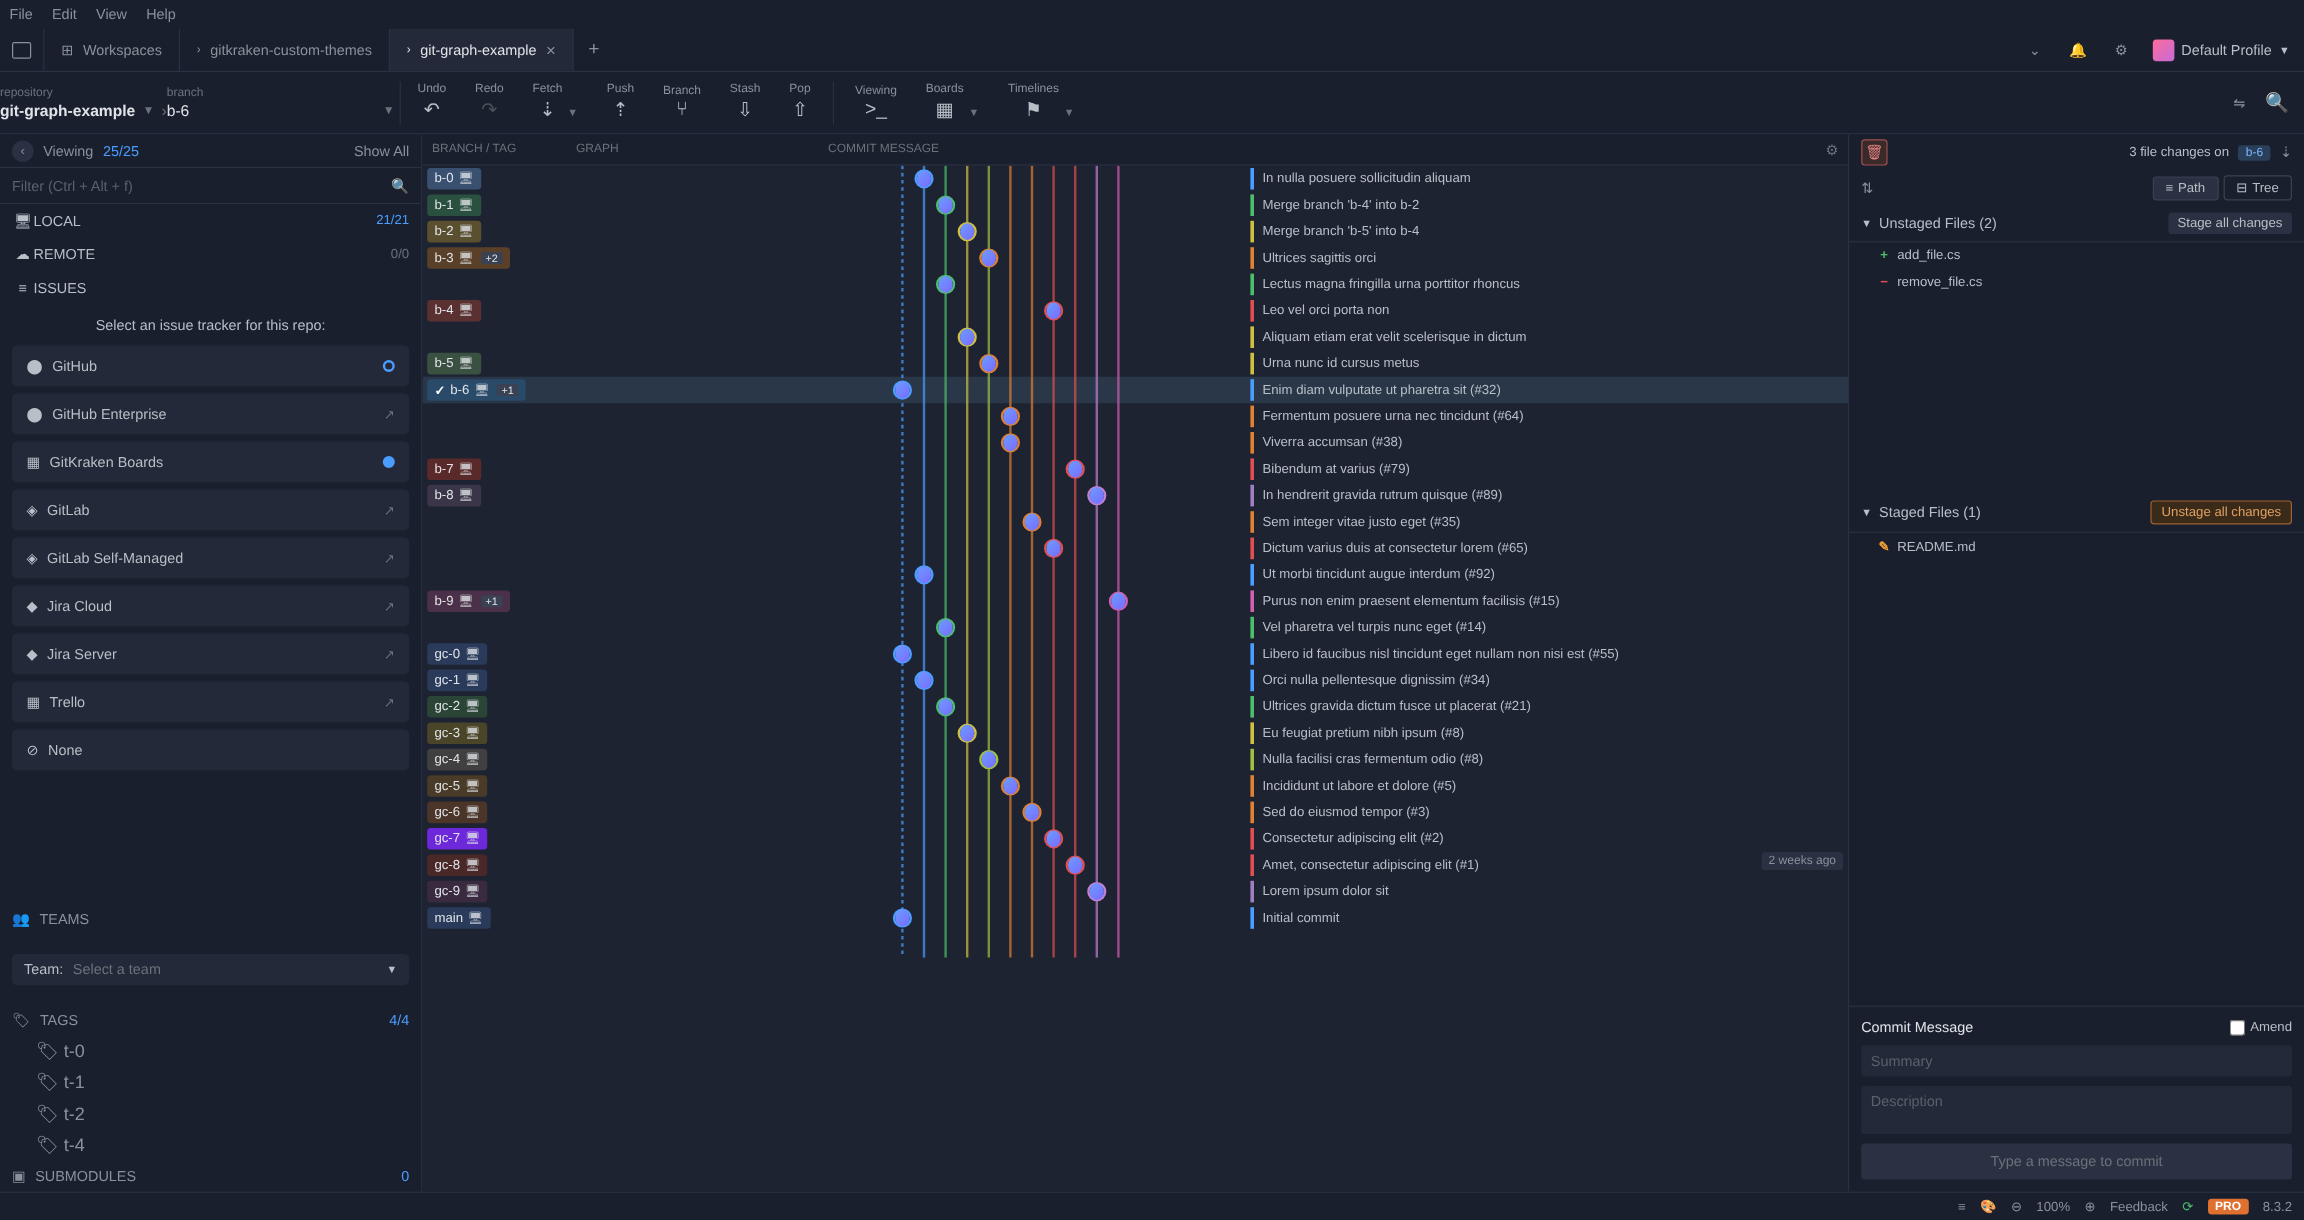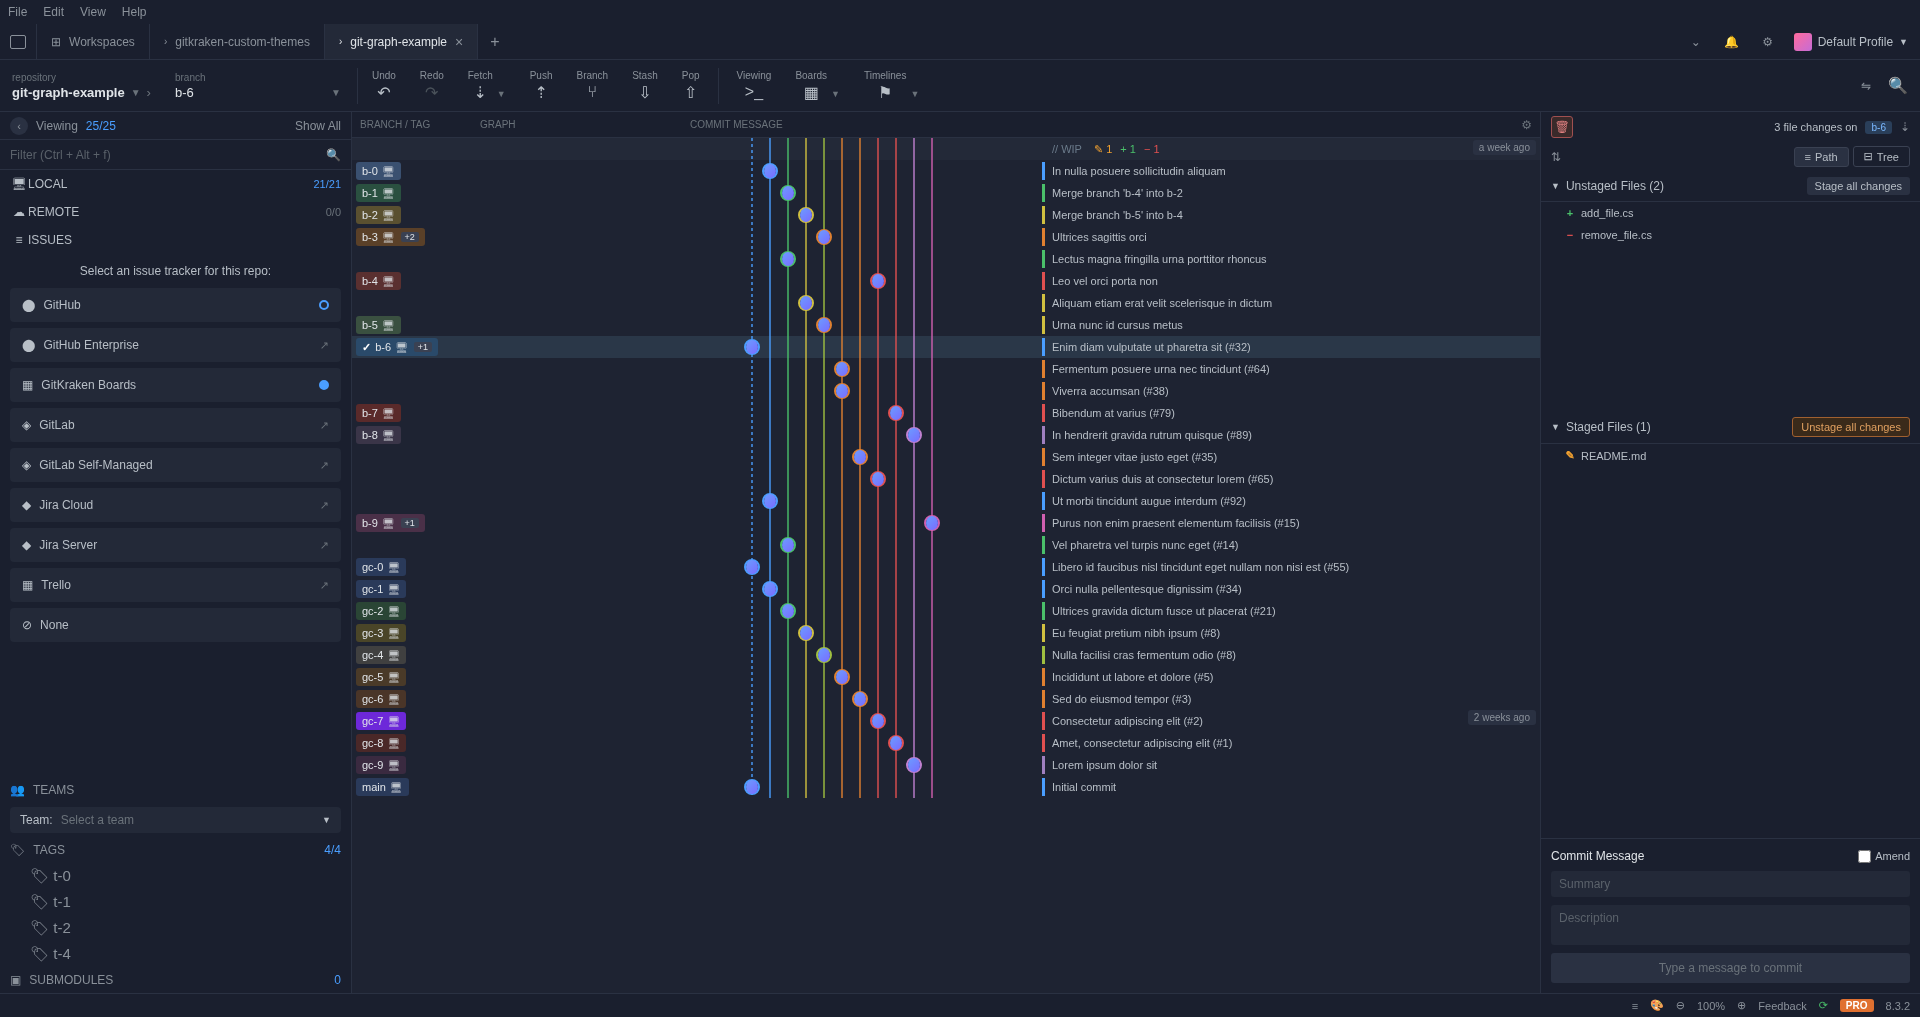--- a/index.html
+++ b/index.html
@@ -9,21 +9,21 @@
 .tabbar{height:36px;display:flex;align-items:center;background:#1a1f2e;border-bottom:1px solid #2a3142}
 .tab{padding:0 14px;height:100%;display:flex;align-items:center;gap:8px;color:#8a919a;cursor:pointer;border-right:1px solid #2a3142}
 .tab.active{background:#232938;color:#e0e4e8}
 .tab .close{font-size:14px;color:#8a919a}
 .tab-add{padding:0 12px;color:#8a919a;cursor:pointer;font-size:16px}
 .tabbar-right{margin-left:auto;display:flex;align-items:center;gap:16px;padding:0 12px}
 .icon-btn{width:20px;height:20px;display:flex;align-items:center;justify-content:center;cursor:pointer;color:#8a919a}
 .profile{display:flex;align-items:center;gap:6px;color:#b8bfc7;cursor:pointer}
 .profile-av{width:18px;height:18px;border-radius:3px;background:linear-gradient(135deg,#ff6b9d,#c56cd6)}
 .toolbar{height:52px;display:flex;align-items:center;background:#1a1f2e;border-bottom:1px solid #2a3142}
-.tb-section{display:flex;flex-direction:column;padding:4px 12px;gap:2px}
+.tb-section{display:flex;flex-direction:column;padding:4px 0;gap:2px}
 .tb-label{font-size:10px;color:#6a727a}
 .tb-value{display:flex;align-items:center;gap:6px;color:#e0e4e8;font-size:13px}
 .tb-value .chev{color:#6a727a;font-size:10px}
 .tb-divider{width:1px;height:36px;background:#2a3142;margin:0 4px}
 .tb-actions{display:flex;align-items:center;gap:4px}
 .tb-action{display:flex;flex-direction:column;align-items:center;padding:4px 10px;cursor:pointer;gap:2px}
 .tb-action-label{font-size:10px;color:#8a919a}
 .tb-action-icon{font-size:16px;color:#b8bfc7}
 .tb-action.split{display:flex;flex-direction:row;align-items:flex-end;gap:4px}
 .tb-action.split .chev{font-size:9px;color:#6a727a;margin-bottom:3px}
@@ -45,21 +45,21 @@
 .sb-item .cnt.zero{color:#6a727a}
 .sb-issues{padding:10px;text-align:center}
 .sb-issues h4{color:#b8bfc7;font-weight:normal;font-size:12px;margin-bottom:10px}
 .tracker{height:34px;background:#232938;border-radius:4px;display:flex;align-items:center;padding:0 12px;margin-bottom:6px;cursor:pointer;gap:8px}
 .tracker .ext{margin-left:auto;color:#6a727a;font-size:11px}
 .tracker .circ{width:10px;height:10px;border-radius:50%;border:2px solid #4a9eff}
 .tracker .circ.filled{background:#4a9eff}
 .sb-section{padding:6px 10px;display:flex;align-items:center;gap:8px;color:#8a919a;cursor:pointer}
 .sb-section .cnt{margin-left:auto;color:#4a9eff}
 .sb-sub{padding:4px 10px 4px 30px;color:#8a919a;cursor:pointer;font-size:15px}
-.team-select{margin:4px 10px;padding:6px 10px;background:#232938;border-radius:4px;display:flex;align-items:center;cursor:pointer}
+.team-select{margin:16px 10px;padding:6px 10px;background:#232938;border-radius:4px;display:flex;align-items:center;cursor:pointer}
 .team-select .lbl{color:#b8bfc7;margin-right:8px}
 .team-select .val{color:#6a727a;flex:1}
 .center{flex:1;display:flex;flex-direction:column;background:#1e2332;overflow:hidden}
 .graph-header{height:26px;display:flex;align-items:center;background:#1a1f2e;border-bottom:1px solid #2a3142;font-size:10px;color:#6a727a;text-transform:uppercase}
 .gh-branch{width:120px;padding:0 8px}
 .gh-graph{width:210px;padding:0 8px}
 .gh-msg{flex:1;padding:0 8px;display:flex;align-items:center}
 .gh-msg .gear{margin-left:auto;font-size:12px}
 .graph-body{flex:1;overflow-y:auto;position:relative}
 .commit-row{height:22px;display:flex;align-items:center;position:relative}
@@ -349,31 +349,20 @@
           <line x1="316" x2="316" y1="0" y2="660" stroke="#4ac06a" stroke-width="2" opacity="0.7"></line>
           <line x1="334" x2="334" y1="0" y2="660" stroke="#d0c040" stroke-width="2" opacity="0.7"></line>
           <line x1="352" x2="352" y1="0" y2="660" stroke="#a0c040" stroke-width="2" opacity="0.7"></line>
           <line x1="370" x2="370" y1="0" y2="660" stroke="#e08030" stroke-width="2" opacity="0.7"></line>
           <line x1="388" x2="388" y1="0" y2="660" stroke="#e08030" stroke-width="2" opacity="0.7"></line>
           <line x1="406" x2="406" y1="0" y2="660" stroke="#e05050" stroke-width="2" opacity="0.7"></line>
           <line x1="424" x2="424" y1="0" y2="660" stroke="#e05050" stroke-width="2" opacity="0.7"></line>
           <line x1="442" x2="442" y1="0" y2="660" stroke="#c080d0" stroke-width="2" opacity="0.7"></line>
           <line x1="460" x2="460" y1="0" y2="660" stroke="#d060b0" stroke-width="2" opacity="0.7"></line>
         </svg>
-      <div class="commit-row wip" style="height:22px">
-        <div class="commit-msg" style="left:700px">
-            <span style="color:#6a7a8a;margin-right:12px">// WIP</span>
-          <span class="wip-stats">
-            <span class="mod">✎ <span>1</span></span>
-            <span class="add">+ <span>1</span></span>
-            <span class="del">− <span>1</span></span>
-          </span>
-        </div>
-        <div class="time-badge" style="top:2px">a week ago</div>
-      </div>
       <div id="commits">
           <div class="commit-row">
             <div class="br-tag" style="background:#3a5070">
               <span>b-0</span>
               <span class="comp">🖥</span>
             </div>
             <div class="node" style="left:410px;top:3px;border-color:#4a9eff;background:#1e2332">
               <div class="av"></div>
             </div>
             <div class="bar" style="background:#4a9eff"></div>

